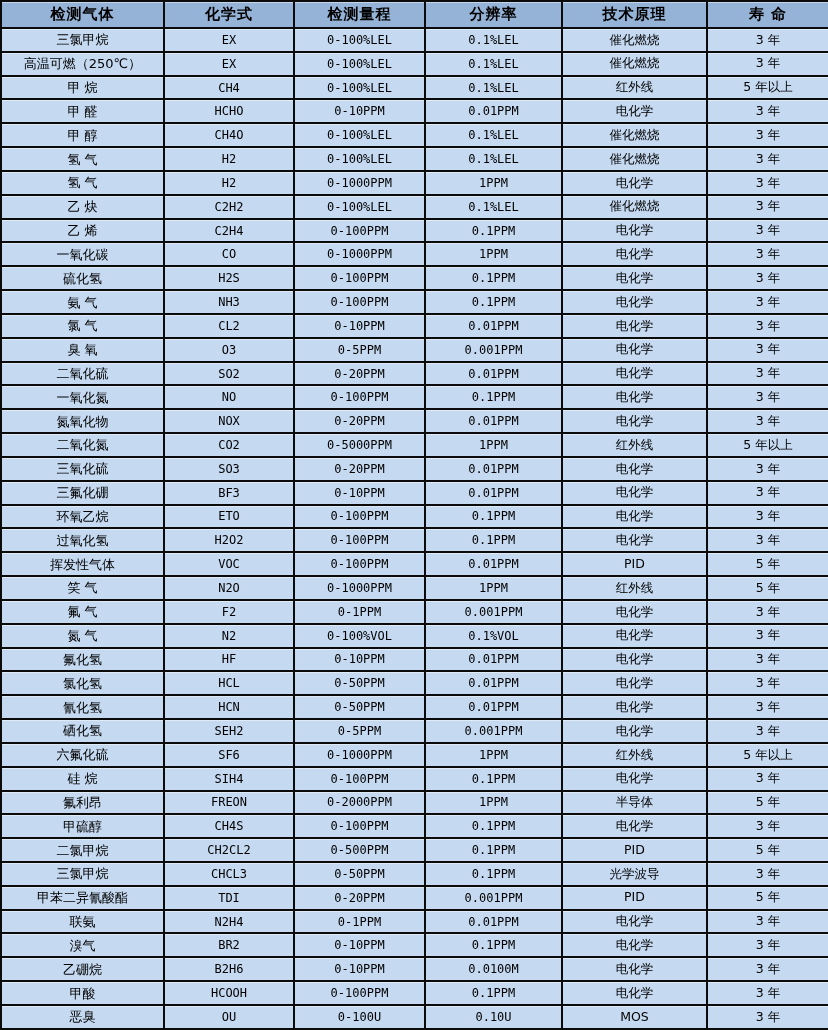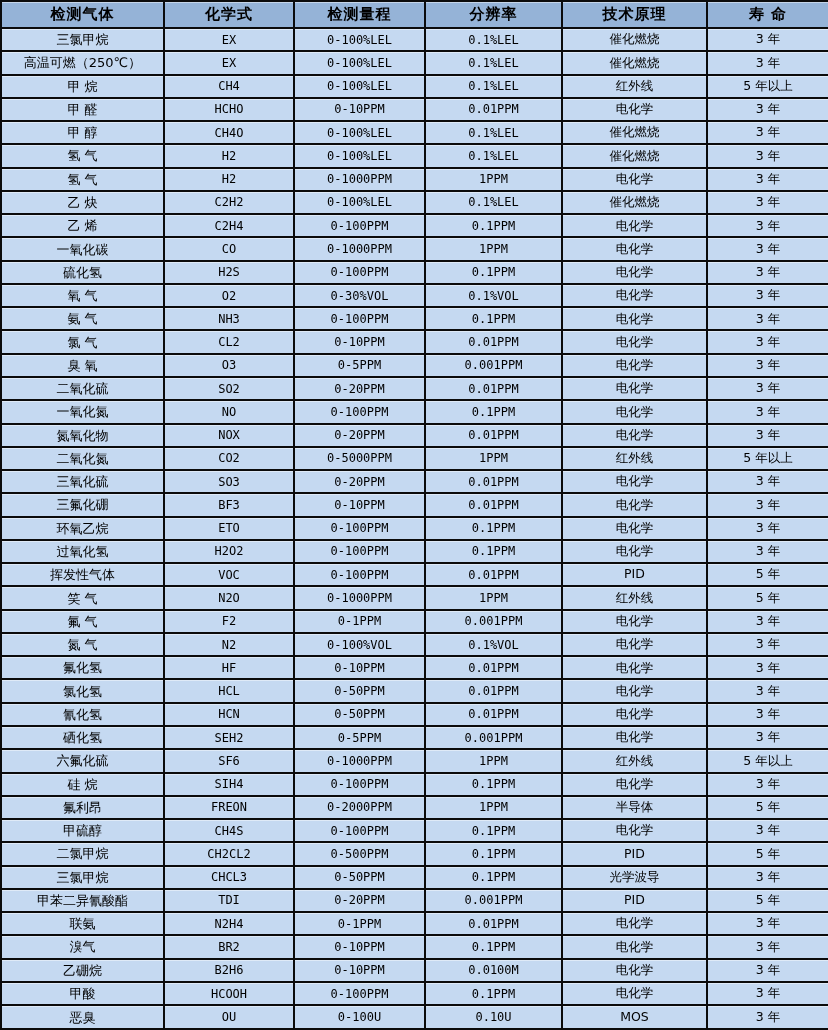--- a/index.html
+++ b/index.html
@@ -157,28 +157,20 @@
       </tr>
       <tr>
         <td class="c0">硫化氢</td>
         <td class="c1">H2S</td>
         <td class="c2">0-100PPM</td>
         <td class="c3">0.1PPM</td>
         <td class="c4">电化学</td>
         <td class="c5">3 年</td>
       </tr>
       <tr>
-        <td class="c0">氧 气</td>
-        <td class="c1">O2</td>
-        <td class="c2">0-30%VOL</td>
-        <td class="c3">0.1%VOL</td>
-        <td class="c4">电化学</td>
-        <td class="c5">3 年</td>
-      </tr>
-      <tr>
         <td class="c0">氨 气</td>
         <td class="c1">NH3</td>
         <td class="c2">0-100PPM</td>
         <td class="c3">0.1PPM</td>
         <td class="c4">电化学</td>
         <td class="c5">3 年</td>
       </tr>
       <tr>
         <td class="c0">氯 气</td>
         <td class="c1">CL2</td>

